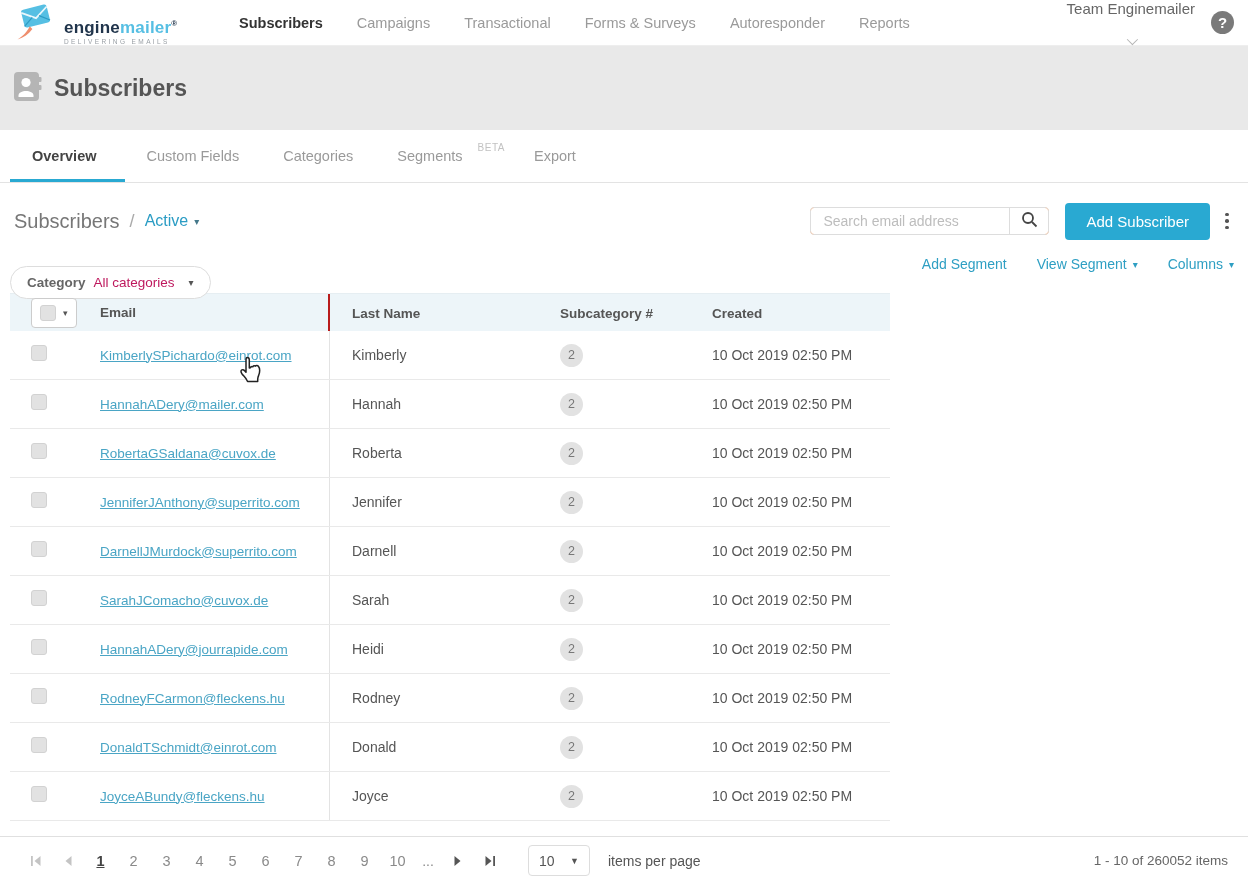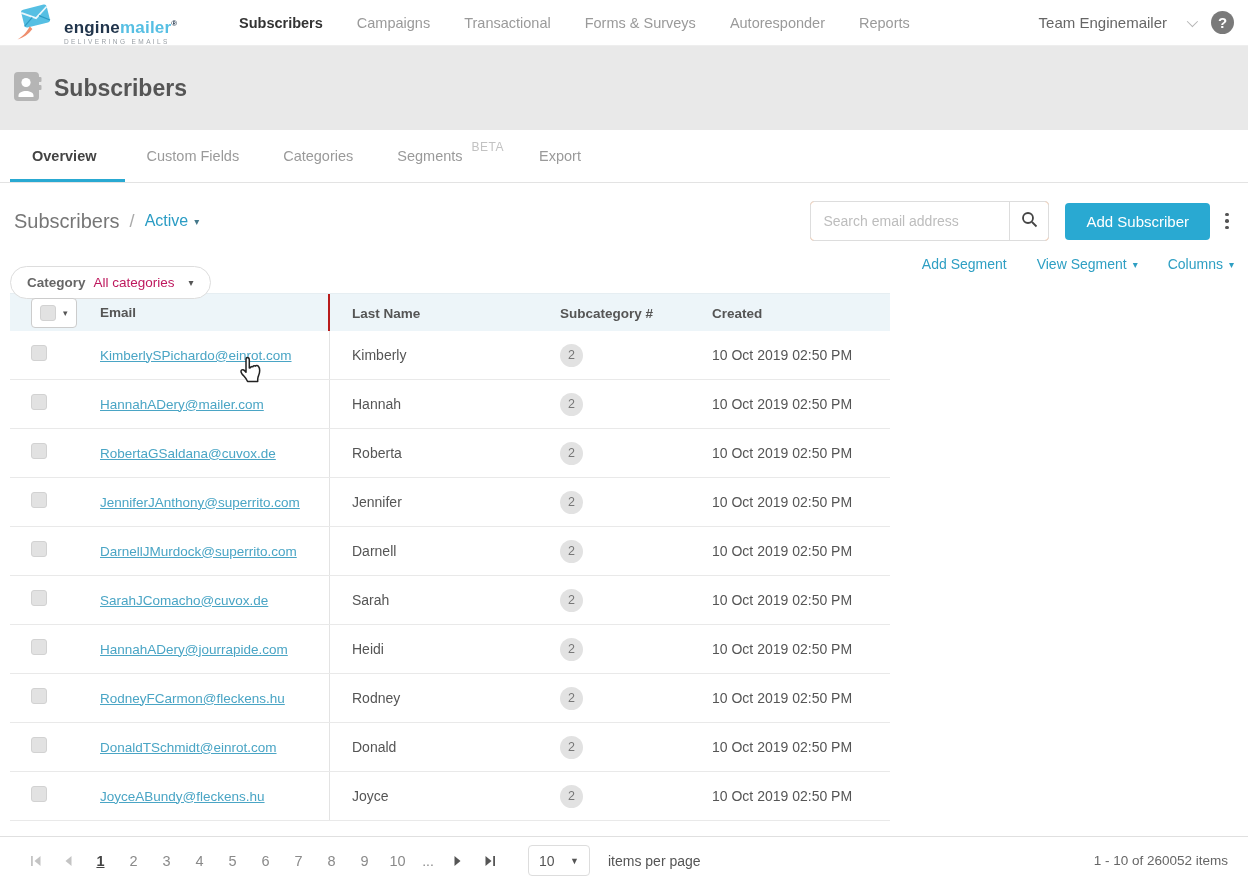--- a/index.html
+++ b/index.html
@@ -12,49 +12,49 @@
   .logo { display:flex; align-items:flex-end; gap:8px; width:215px; }
   .logo-text-wrap { line-height:1; }
   .logo-text { font-size:17px; font-weight:bold; letter-spacing:.2px; }
   .logo-engine { color:#21354c; } .logo-mailer { color:#56bfe3; }
   .logo-reg { font-size:8px; color:#21354c; vertical-align:super; }
   .logo-tagline { font-size:6.5px; letter-spacing:2.4px; color:#9aa0a6; margin-top:3px; }
   .nav-items { display:flex; gap:34px; margin-left:10px; }
   .nav-item { font-size:14.5px; color:#9a9a9a; cursor:pointer; }
   .nav-item.active { color:#333; font-weight:bold; }
   .nav-right { margin-left:auto; display:flex; align-items:center; gap:16px; }
-  .account { font-size:15px; color:#666; display:flex; align-items:center; gap:20px; }
+  .account { font-size:15px; color:#666; display:flex; align-items:center; gap:20px;flex-direction:column; }
   .chev { width:8px; height:8px; border-right:1.6px solid #b5b5b5; border-bottom:1.6px solid #b5b5b5;
           transform:rotate(45deg) translateY(-2px); display:inline-block; }
   .help-circle { width:23px; height:23px; border-radius:50%; background:#7a7a7a; color:#fff;
                  font-size:15px; font-weight:bold; display:flex; align-items:center; justify-content:center; }
 
   
   .page-header { height:84px; background:#e9e9e9; display:flex; align-items:center; padding:0 10px; gap:10px; }
   .page-title { font-size:23px; font-weight:bold; color:#555; }
 
   
   .tabbar { height:53px; background:#fff; border-bottom:1px solid #e3e3e3;
             display:flex; align-items:center; padding:0 10px; }
   .tab { font-size:14.5px; color:#9a9a9a; padding:0 22px; height:100%;
          display:flex; align-items:center; position:relative; cursor:pointer; }
   .tab:first-child { padding-left:22px; padding-right:28px; }
   .tab.active { color:#444; font-weight:bold; }
   .tab.active::after { content:""; position:absolute; left:0; right:0; bottom:0; height:3px; background:#29a9d2; }
-  .beta { font-size:12px; color:#c2c2c2; letter-spacing:.5px; position:relative; top:-9px; left:9px;text-align:center; }
+  .beta { font-size:10px; color:#c2c2c2; letter-spacing:.5px; position:relative; top:-9px; left:15px;text-align:center; }
 
   
   .toolbar { display:flex; align-items:center; padding:18px 14px 0 14px; height:58px; }
   .crumb-root { font-size:20px; color:#777; }
   .crumb-sep { font-size:18px; color:#aaa; margin:0 10px; }
   .crumb-status { font-size:16px; color:#2a9cc4; display:flex; align-items:center; gap:6px; cursor:pointer; }
   .caret-down { font-size:10px; color:#555; }
   .crumb-status .caret-down { color:#44788a; }
   .toolbar-right { margin-left:auto; display:flex; align-items:center; gap:0; }
-  .search-group { display:flex; height:40px; border:1px solid #ddd; border-radius:4px; overflow:hidden; background:#f97316; }
+  .search-group { display:flex; height:28px; border:1px solid #ddd; border-radius:4px; overflow:hidden; background:#f97316; }
   .search-input { width:198px; border:none; outline:none; padding:0 12px; font-size:14px;
                   font-family:"Liberation Sans", sans-serif; color:#555; }
   .search-input::placeholder { color:#bdbdbd; }
   .search-btn { width:39px; background:#fff; border:none; border-left:1px solid #ddd;
                 display:flex; align-items:center; justify-content:center; cursor:pointer; }
   .add-btn { margin-left:16px; height:37px; padding:0 21px; background:#29a9d2; color:#fff;
              border:none; border-radius:4px; font-size:15px; font-family:Liberation Sans, sans-serif;
              cursor:pointer; }
   .kebab { margin-left:10px; width:14px; display:flex; flex-direction:column; align-items:center; gap:3px; cursor:pointer; }
   .kebab i { width:3.5px; height:3.5px; background:#555; border-radius:50%; }

